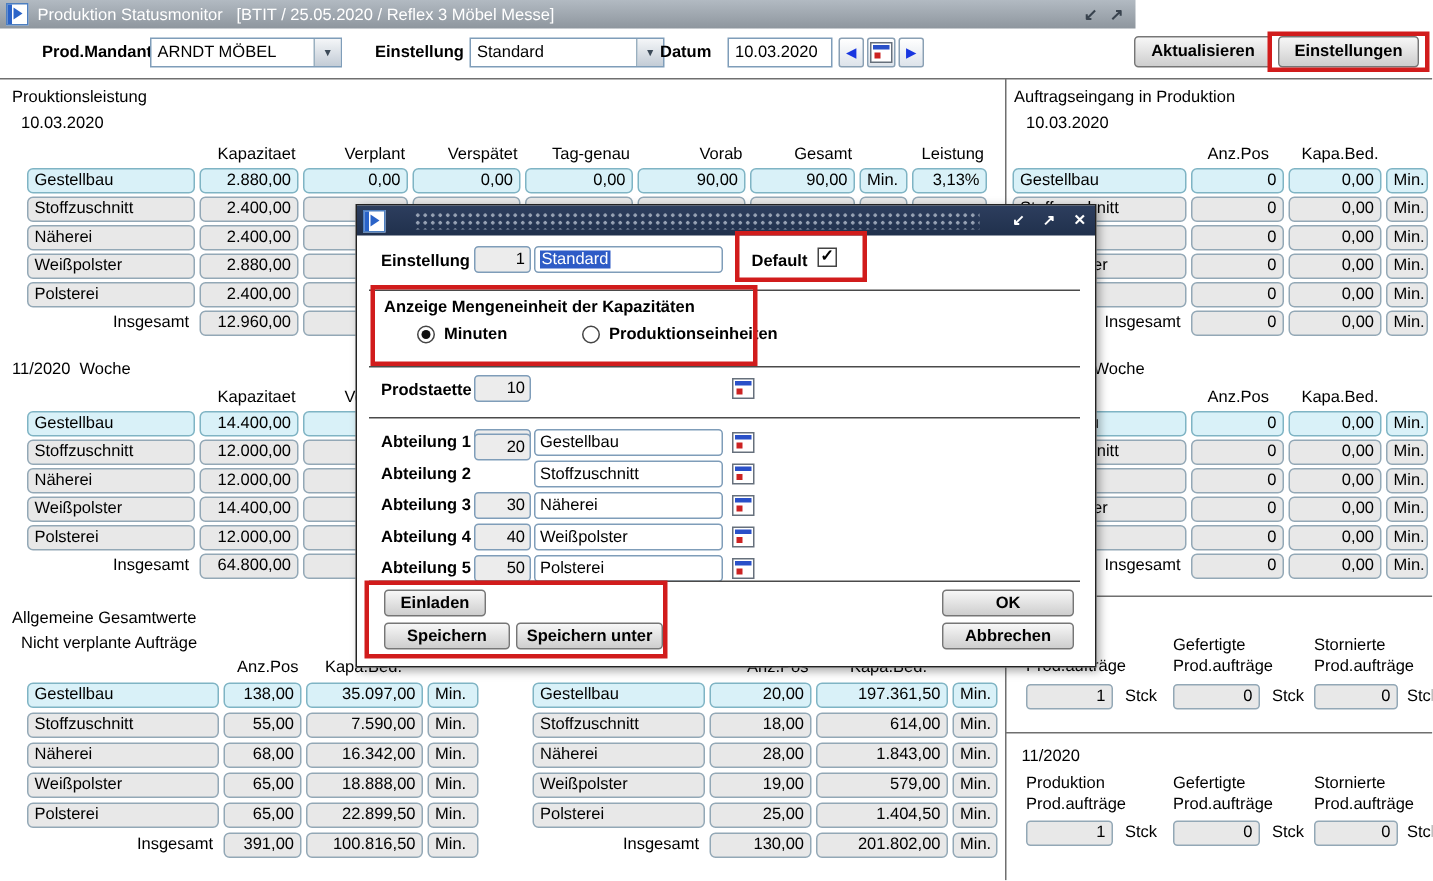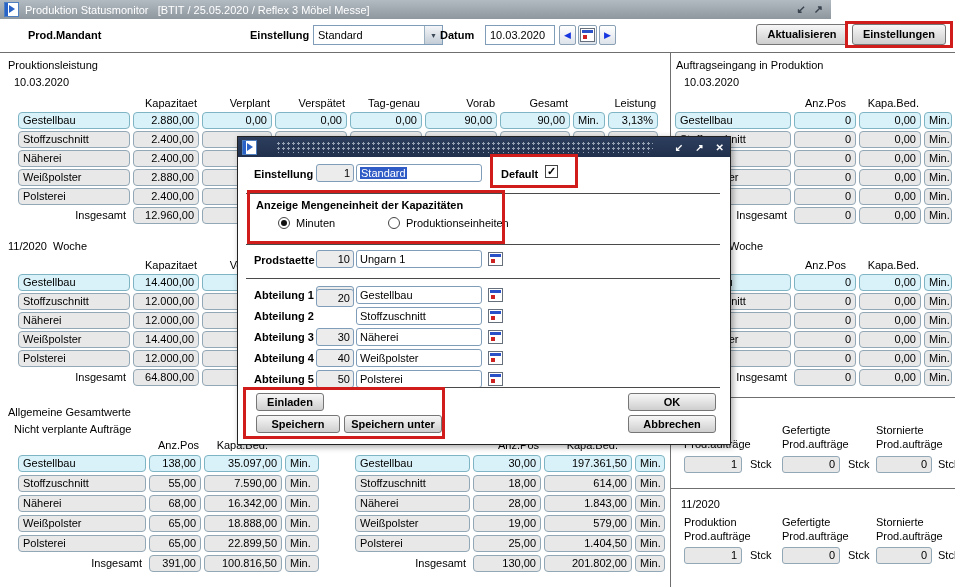--- a/index.html
+++ b/index.html
@@ -1,20 +1,20 @@
 <!DOCTYPE html>
 <html><head>
 <meta charset="utf-8">
 <style>
   html,body{margin:0;padding:0;}
   body{font-family:"Liberation Sans",sans-serif;font-size:11px;color:#000;background:#fff;}
   .screen{position:relative;width:955px;height:587px;background:#fff;overflow:hidden;}
 
   
-  .titlebar{position:absolute;left:0;top:0;width:831px;height:19px;
+  .titlebar{position:absolute;left:0;top:0;width:757px;height:19px;
     background:linear-gradient(#b2bac2,#8e969e);color:#fff;display:flex;align-items:center;
     padding-left:4px;box-sizing:border-box;gap:6px;}
   .title-text{white-space:pre;font-size:11px;}
   .appicon{width:13px;height:13px;background:#fff;border:1px solid #4d7fc0;position:relative;flex:0 0 auto;}
   .appicon::before{content:"";position:absolute;left:0;top:0;bottom:0;width:3px;background:#2a63c8;}
   .appicon::after{content:"";position:absolute;left:4px;top:2px;border-left:6px solid #2a63c8;
     border-top:4px solid transparent;border-bottom:4px solid transparent;}
   .winicons{margin-left:auto;margin-right:8px;display:flex;gap:8px;color:#39434e;font-weight:bold;font-size:11px;}
   .winicons span{cursor:default;}
 
@@ -75,21 +75,21 @@
   .dfield{position:absolute;height:18px;border:1px solid #7f9db9;border-radius:3px;background:#fff;
     box-sizing:border-box;padding:1px 3px;line-height:14px;white-space:nowrap;}
   .dfield.nr{width:38px;text-align:right;background:#ececec;}
   .dfield.name{width:126px;}
   .sel{background:#2e5bc6;color:#fff;padding:0 1px;}
   .dsep{position:absolute;left:8px;right:10px;border-top:1px solid #4a4a4a;height:0;}
   .radio{position:absolute;width:12px;height:12px;border:1px solid #444;border-radius:50%;
     background:#fff;box-sizing:border-box;}
   .radio.checked::after{content:"";position:absolute;left:2px;top:2px;width:6px;height:6px;
     border-radius:50%;background:#111;}
-  .rlabel{position:absolute;font-weight:normal;white-space:nowrap;}
+  .rlabel{position:absolute;font-weight:bold;white-space:nowrap;}
   .checkbox{position:absolute;width:13px;height:13px;border:1px solid #444;background:#fff;
     box-sizing:border-box;text-align:center;line-height:11px;font-size:11px;font-weight:bold;}
   .gbtn{position:absolute;top:0;}
 
   
   .redbox{position:absolute;border:3px solid #d11c1c;box-sizing:border-box;z-index:20;}
   .dialog .redbox{z-index:5;}
 </style>
 </head>
 <body>
@@ -99,20 +99,24 @@
   <div class="titlebar">
     <span class="appicon"></span>
     <span class="title-text">Produktion Statusmonitor   [BTIT / 25.05.2020 / Reflex 3 Möbel Messe]</span>
     <span class="winicons">
       <span>↙</span>
       <span>↗</span>
     </span>
   </div>
 
   <span class="tlabel" style="left:28px">Prod.Mandant</span>
+  <div class="combo" style="left:100px;width:128px">
+    <span class="ctxt">ARNDT MÖBEL</span>
+    <span class="cbtn">▼</span>
+  </div>
   <span class="tlabel" style="left:250px">Einstellung</span>
   <div class="combo" style="left:313px;width:130px">
     <span class="ctxt">Standard</span>
     <span class="cbtn">▼</span>
   </div>
   <span class="tlabel" style="left:440px">Datum</span>
   <div class="datefield" style="left:485px;width:70px">10.03.2020</div>
   <div class="navbtn" style="left:559px">
       <span>◀</span>
     </div>
@@ -395,21 +399,21 @@
     <div class="cell">Min.</div>
   </div>
 
   <div class="grid g3" style="left:355px;top:438px;grid-template-columns:115px 68px 88px 30px">
     <div class="hdr"></div>
     <div class="hdr">Anz.Pos</div>
     <div class="hdr" style="padding-right:14px">Kapa.Bed.</div>
     <div class="hdr"></div>
 
     <div class="cell hi">Gestellbau</div>
-    <div class="cell hi num">30,00</div>
+    <div class="cell hi num">20,00</div>
     <div class="cell hi num">197.361,50</div>
     <div class="cell hi">Min.</div>
 
     <div class="cell">Stoffzuschnitt</div>
     <div class="cell num">18,00</div>
     <div class="cell num">614,00</div>
     <div class="cell">Min.</div>
 
     <div class="cell">Näherei</div>
     <div class="cell num">28,00</div>
@@ -483,21 +487,20 @@
       <span class="dlabel" style="left:18px;top:42px">Anzeige Mengeneinheit der Kapazitäten</span>
       <span class="radio checked" style="left:40px;top:60px"></span>
       <span class="rlabel" style="left:58px;top:60px">Minuten</span>
       <span class="radio" style="left:150px;top:60px"></span>
       <span class="rlabel" style="left:168px;top:60px">Produktionseinheiten</span>
 
       <div class="dsep" style="top:87px"></div>
 
       <span class="dlabel" style="left:16px;top:97px">Prodstaette</span>
       <div class="dfield nr" style="left:78px;top:93px">10</div>
-      <div class="dfield name" style="left:118px;top:93px">Ungarn 1</div>
       <span class="gicon gbtn" style="left:250px;top:95px"></span>
 
       <div class="dsep" style="top:121px"></div>
 
       <span class="dlabel" style="left:16px;top:132px">Abteilung 1</span>
       <div class="dfield nr" style="left:78px;top:129px">10</div>
       <div class="dfield name" style="left:118px;top:129px">Gestellbau</div>
       <span class="gicon gbtn" style="left:250px;top:131px"></span>
 
       <span class="dlabel" style="left:16px;top:153px">Abteilung 2</span>

